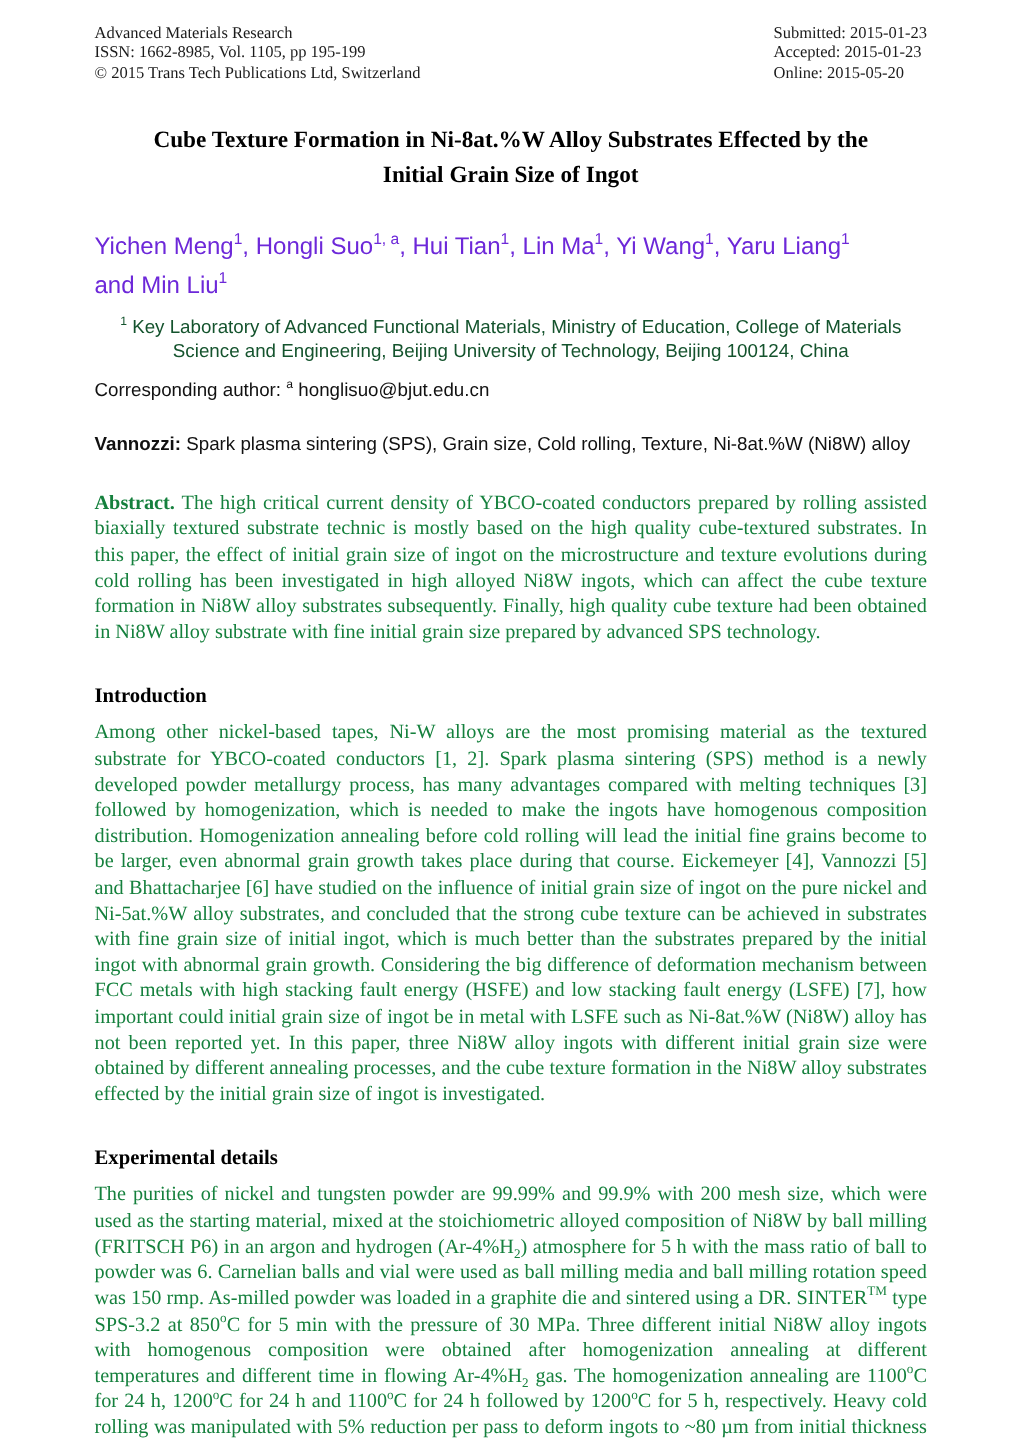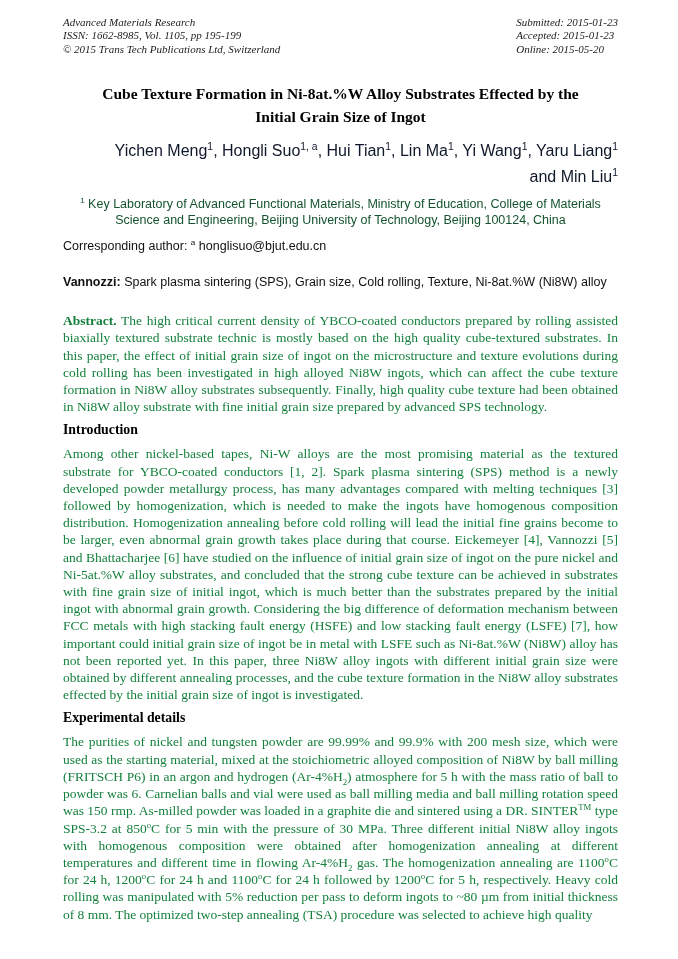--- a/index.html
+++ b/index.html
@@ -1,27 +1,27 @@
 <!DOCTYPE html>
 <html><head>
 <meta charset="utf-8">
 <style>
   html,body{margin:0;padding:0;background:#ffffff;}
   body{width:678px;height:959px;color:#1b1b1b;}
   .page{box-sizing:border-box;width:678px;height:959px;background:#fff;padding:16px 60px 0 63px;overflow:hidden;}
-  .hdr{display:flex;justify-content:space-between;font-family:"Liberation Serif",serif;font-style:italic;font-size:11px;line-height:13.4px;color:#1b1b1b;gap:36px;}
+  .hdr{display:flex;justify-content:space-between;font-family:"Liberation Serif",serif;font-size:11px;line-height:13.4px;color:#1b1b1b;gap:36px;}
   .hdr-right{text-align:left;}
   .title{margin-top:26px;text-align:center;font-family:Liberation Serif, serif;font-weight:bold;font-size:15.5px;line-height:23px;color:#000;}
-  .authors{margin-top:10px;text-align:right;font-family:"Liberation Sans",sans-serif;font-size:16px;line-height:26px;color:#0f172a;}
+  .authors{margin-top:24px;text-align:left;font-family:"Liberation Sans",sans-serif;font-size:16px;line-height:26px;color:#6d28d9;}
   .affil{margin-top:7px;text-align:center;font-family:"Liberation Sans",sans-serif;font-size:12.5px;line-height:15.5px;color:#14532d;}
   .corr{margin-top:10px;text-align:left;font-family:"Liberation Sans",sans-serif;font-size:12.5px;line-height:16px;color:#111;}
   .keywords{margin-top:20px;font-family:"Liberation Sans",sans-serif;font-size:12.5px;line-height:16px;color:#111;}
   .para{margin:0;margin-top:17px;text-align:justify;font-family:"Liberation Serif",serif;font-size:13.5px;line-height:17.2px;color:#15803d;}
   .para-first{margin-top:7px;}
-  .section-heading{margin-top:6px;font-family:"Liberation Serif",serif;font-weight:bold;font-size:13.8px;line-height:17px;color:#000;}
+  .section-heading{margin-top:26px;font-family:"Liberation Serif",serif;font-weight:bold;font-size:13.8px;line-height:17px;color:#000;}
   .lead{font-weight:bold;}
   sup,sub{line-height:0;font-size:0.65em;}
 </style>
 </head>
 <body>
 
 <div class="page">
 
   <div class="hdr">
     <div class="hdr-left">

